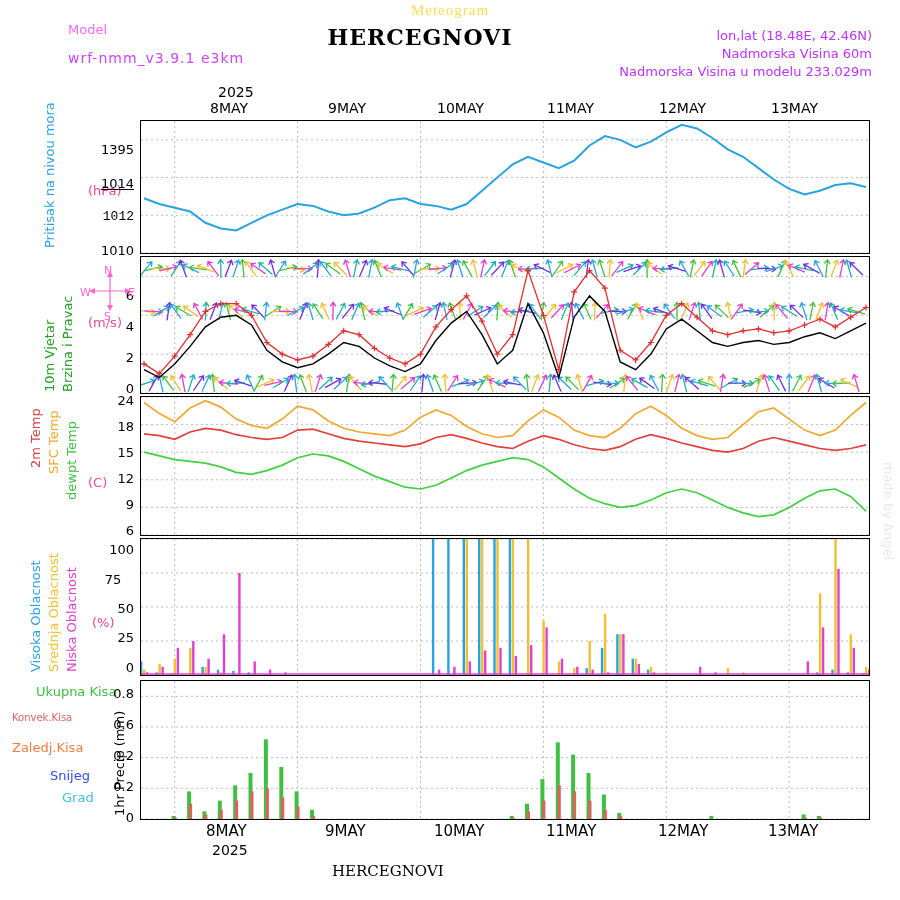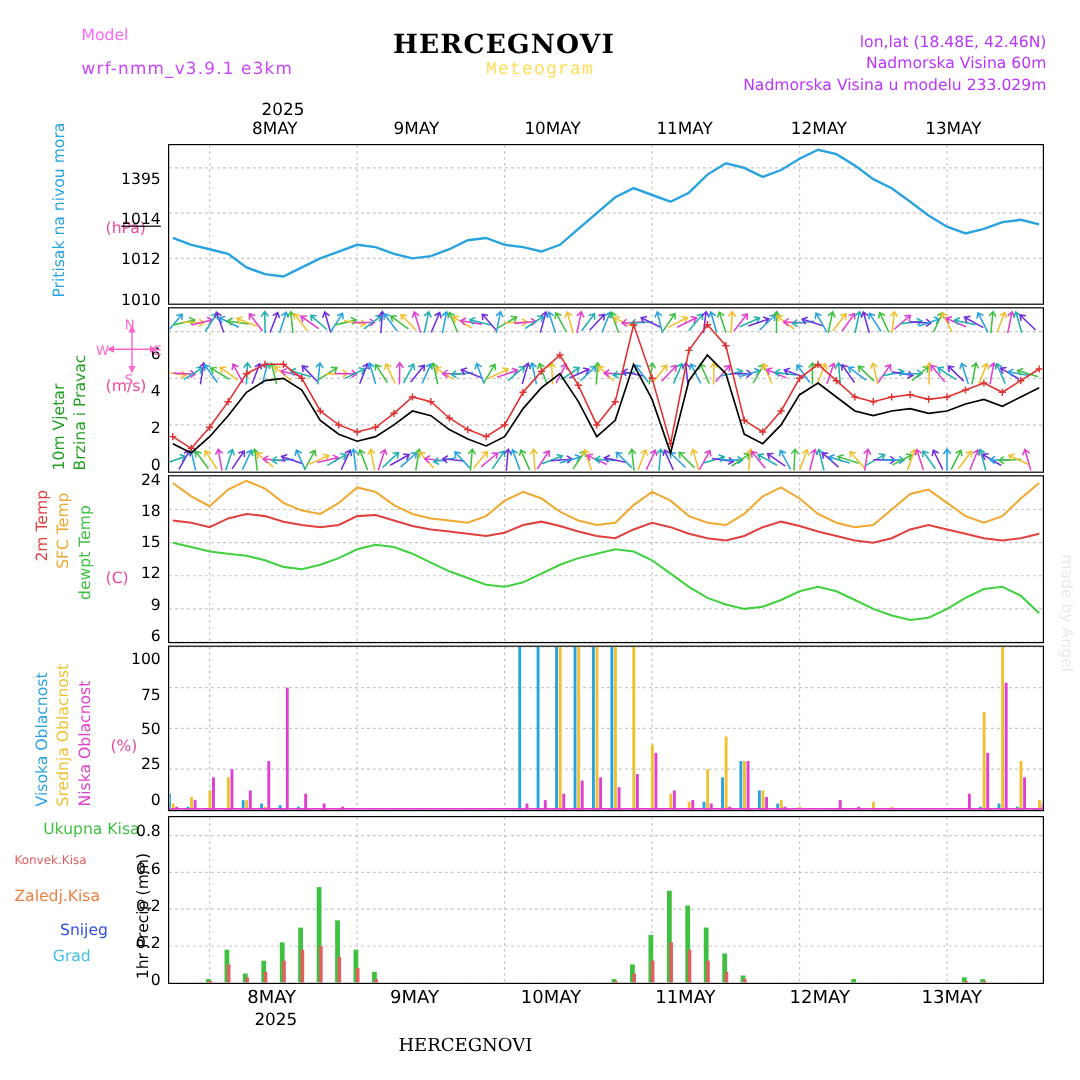--- a/index.html
+++ b/index.html
@@ -1,19 +1,19 @@
 <!DOCTYPE html>
 <html><head>
 <meta charset="utf-8">
 <style>
   html,body{margin:0;padding:0;background:#ffffff;}
   body{width:900px;height:900px;position:relative;font-family:"DejaVu Sans",sans-serif;overflow:hidden;}
   .abs{position:absolute;}
   
-  #meteogram-label{left:450px;top:2px;transform:translateX(-50%);color:#ffdd55;font-size:15px;letter-spacing:1px;font-family:Liberation Mono, monospace;margin-top:48px;}
+  #meteogram-label{left:450px;top:2px;transform:translateX(-50%);color:#ffdd55;font-size:15px;letter-spacing:1px;font-family:Liberation Serif, serif;}
   #title{left:420px;top:24px;transform:translateX(-50%);font-family:"DejaVu Serif",serif;font-weight:bold;font-size:22px;color:#000;letter-spacing:1px;}
   #model-label{left:68px;top:22px;color:#ff66ff;font-size:13px;}
   #model-name{left:68px;top:50px;color:#cc44ff;font-size:14px;letter-spacing:1px;}
   .hdr-right{right:28px;color:#bb33ff;font-size:13px;text-align:right;}
   #hdr1{top:28px;margin-left:45px;}
   #hdr2{top:46px;}
   #hdr3{top:64px;}
   #made-by{right:4px;top:560px;color:#e8e8e8;font-size:13px;transform:rotate(90deg);transform-origin:right top;}
   
   .panel{position:absolute;left:140px;width:730px;border:1px solid #000;box-sizing:border-box;background:#fff;overflow:hidden;}
@@ -55,21 +55,21 @@
       <line x1="0" x2="728" y1="132" y2="132" class="gridline"></line>
       <line x1="0" x2="728" y1="94.28571428571428" y2="94.28571428571428" class="gridline"></line>
       <line x1="0" x2="728" y1="56.57142857142857" y2="56.57142857142857" class="gridline"></line>
       <line x1="0" x2="728" y1="18.85714285714286" y2="18.85714285714286" class="gridline"></line>
       <polyline points="3.0,77.3 18.4,83.0 33.7,86.7 49.1,90.5 64.4,101.8 79.8,107.5 95.2,109.4 110.5,101.8 125.9,94.3 141.3,88.6 156.6,83.0 172.0,84.9 187.3,90.5 202.7,94.3 218.1,92.4 233.4,86.7 248.8,79.2 264.1,77.3 279.5,83.0 294.9,84.9 310.2,88.6 325.6,83.0 341.0,69.8 356.3,56.6 371.7,43.4 387.0,35.8 402.4,41.5 417.8,47.1 433.1,39.6 448.5,24.5 463.9,15.1 479.2,18.9 494.6,26.4 509.9,20.7 525.3,11.3 540.7,3.8 556.0,7.5 571.4,17.0 586.7,28.3 602.1,35.8 617.5,47.1 632.8,58.5 648.2,67.9 663.6,73.5 678.9,69.8 694.3,64.1 709.6,62.2 725.0,66.0" fill="none" stroke="#29a3e0" stroke-width="2"></polyline>
     </svg>
 </div>
 <div class="vlabel" style="left:42px;top:248px;transform:rotate(-90deg);color:#29a3e0;">Pritisak na nivou mora</div>
 <div class="unit" style="left:88px;top:168px;">(hPa)</div>
 <div class="tick-label" style="left:78px;top:243px;width:56px;">1010</div>
-<div class="tick-label" style="left:78px;top:209px;width:56px;">1012</div>
+<div class="tick-label" style="left:78px;top:209px;width:56px;font-family:Liberation Mono, monospace;">1012</div>
 <div class="tick-label" style="left:78px;top:176px;width:56px;text-decoration:underline;">1014</div>
 <div class="tick-label" style="left:78px;top:142px;width:56px;">1395</div>
 
 <div class="panel" id="panel-wind" style="top:256px;height:138px;">
   <svg width="728" height="136" viewBox="0 0 728 136" id="svg-wind">
       <line x1="33.72340425531915" x2="33.72340425531915" y1="0" y2="136" class="gridline"></line>
       <line x1="156.61702127659575" x2="156.61702127659575" y1="0" y2="136" class="gridline"></line>
       <line x1="279.51063829787233" x2="279.51063829787233" y1="0" y2="136" class="gridline"></line>
       <line x1="402.40425531914894" x2="402.40425531914894" y1="0" y2="136" class="gridline"></line>
       <line x1="525.2978723404256" x2="525.2978723404256" y1="0" y2="136" class="gridline"></line>
@@ -1141,21 +1141,21 @@
       <line x1="0" x2="728" y1="135" y2="135" stroke="#e040d0" stroke-width="1.4"></line>
     </svg>
 </div>
 <div class="vlabel" style="left:28px;top:672px;transform:rotate(-90deg);color:#29a3e0;">Visoka Oblacnost</div>
 <div class="vlabel" style="left:46px;top:672px;transform:rotate(-90deg);color:#f0c030;">Srednja Oblacnost</div>
 <div class="vlabel" style="left:64px;top:672px;transform:rotate(-90deg);color:#e040d0;">Niska Oblacnost</div>
 <div class="unit" style="left:92px;top:600px;">(%)</div>
 <div class="tick-label" style="left:92px;top:660px;width:42px;">0</div>
 <div class="tick-label" style="left:92px;top:630px;width:42px;">25</div>
 <div class="tick-label" style="left:92px;top:601px;width:42px;">50</div>
-<div class="tick-label" style="left:92px;top:572px;width:42px;">75</div>
+<div class="tick-label" style="left:92px;top:572px;width:42px;text-align:center;">75</div>
 <div class="tick-label" style="left:92px;top:542px;width:42px;">100</div>
 
 <div class="panel" id="panel-precip" style="top:680px;height:140px;">
   <svg width="728" height="138" viewBox="0 0 728 138" id="svg-precip">
       <line x1="33.72340425531915" x2="33.72340425531915" y1="0" y2="138" class="gridline"></line>
       <line x1="156.61702127659575" x2="156.61702127659575" y1="0" y2="138" class="gridline"></line>
       <line x1="279.51063829787233" x2="279.51063829787233" y1="0" y2="138" class="gridline"></line>
       <line x1="402.40425531914894" x2="402.40425531914894" y1="0" y2="138" class="gridline"></line>
       <line x1="525.2978723404256" x2="525.2978723404256" y1="0" y2="138" class="gridline"></line>
       <line x1="648.1914893617021" x2="648.1914893617021" y1="0" y2="138" class="gridline"></line>
@@ -1204,21 +1204,21 @@
       <rect x="462.9" width="3" y="128.8" height="9.2" fill="#e06060"></rect>
       <rect x="478.2" width="3" y="134.9" height="3.1" fill="#e06060"></rect>
       <rect x="662.6" width="3" y="136.5" height="1.5" fill="#e06060"></rect>
       <rect x="677.9" width="3" y="136.5" height="1.5" fill="#e06060"></rect>
     </svg>
 </div>
 <div class="abs" style="left:8px;top:684px;color:#40c040;font-size:13px;margin-left:28px;">Ukupna Kisa</div>
 <div class="abs" style="left:12px;top:712px;color:#e06060;font-size:10px;">Konvek.Kisa</div>
 <div class="abs" style="left:12px;top:740px;color:#f08040;font-size:13px;">Zaledj.Kisa</div>
 <div class="abs" style="left:50px;top:768px;color:#3050e0;font-size:13px;">Snijeg</div>
-<div class="abs" style="left:44px;top:790px;color:#40c0e0;font-size:13px;text-align:center;">Grad</div>
+<div class="abs" style="left:62px;top:790px;color:#40c0e0;font-size:13px;text-align:center;">Grad</div>
 <div class="vlabel" style="left:112px;top:816px;transform:rotate(-90deg);color:#000;">1hr Precip (mm)</div>
 <div class="tick-label" style="left:96px;top:810px;width:38px;">0</div>
 <div class="tick-label" style="left:96px;top:779px;width:38px;">0.2</div>
 <div class="tick-label" style="left:96px;top:748px;width:38px;">0.2</div>
 <div class="tick-label" style="left:96px;top:717px;width:38px;text-align:right;">0.6</div>
 <div class="tick-label" style="left:96px;top:686px;width:38px;">0.8</div>
 
 <div class="abs axis-date" style="left:206px;top:822px;font-size:15px;">8MAY</div>
 <div class="abs axis-date" style="left:325px;top:822px;font-size:15px;">9MAY</div>
 <div class="abs axis-date" style="left:434px;top:822px;font-size:15px;">10MAY</div>

